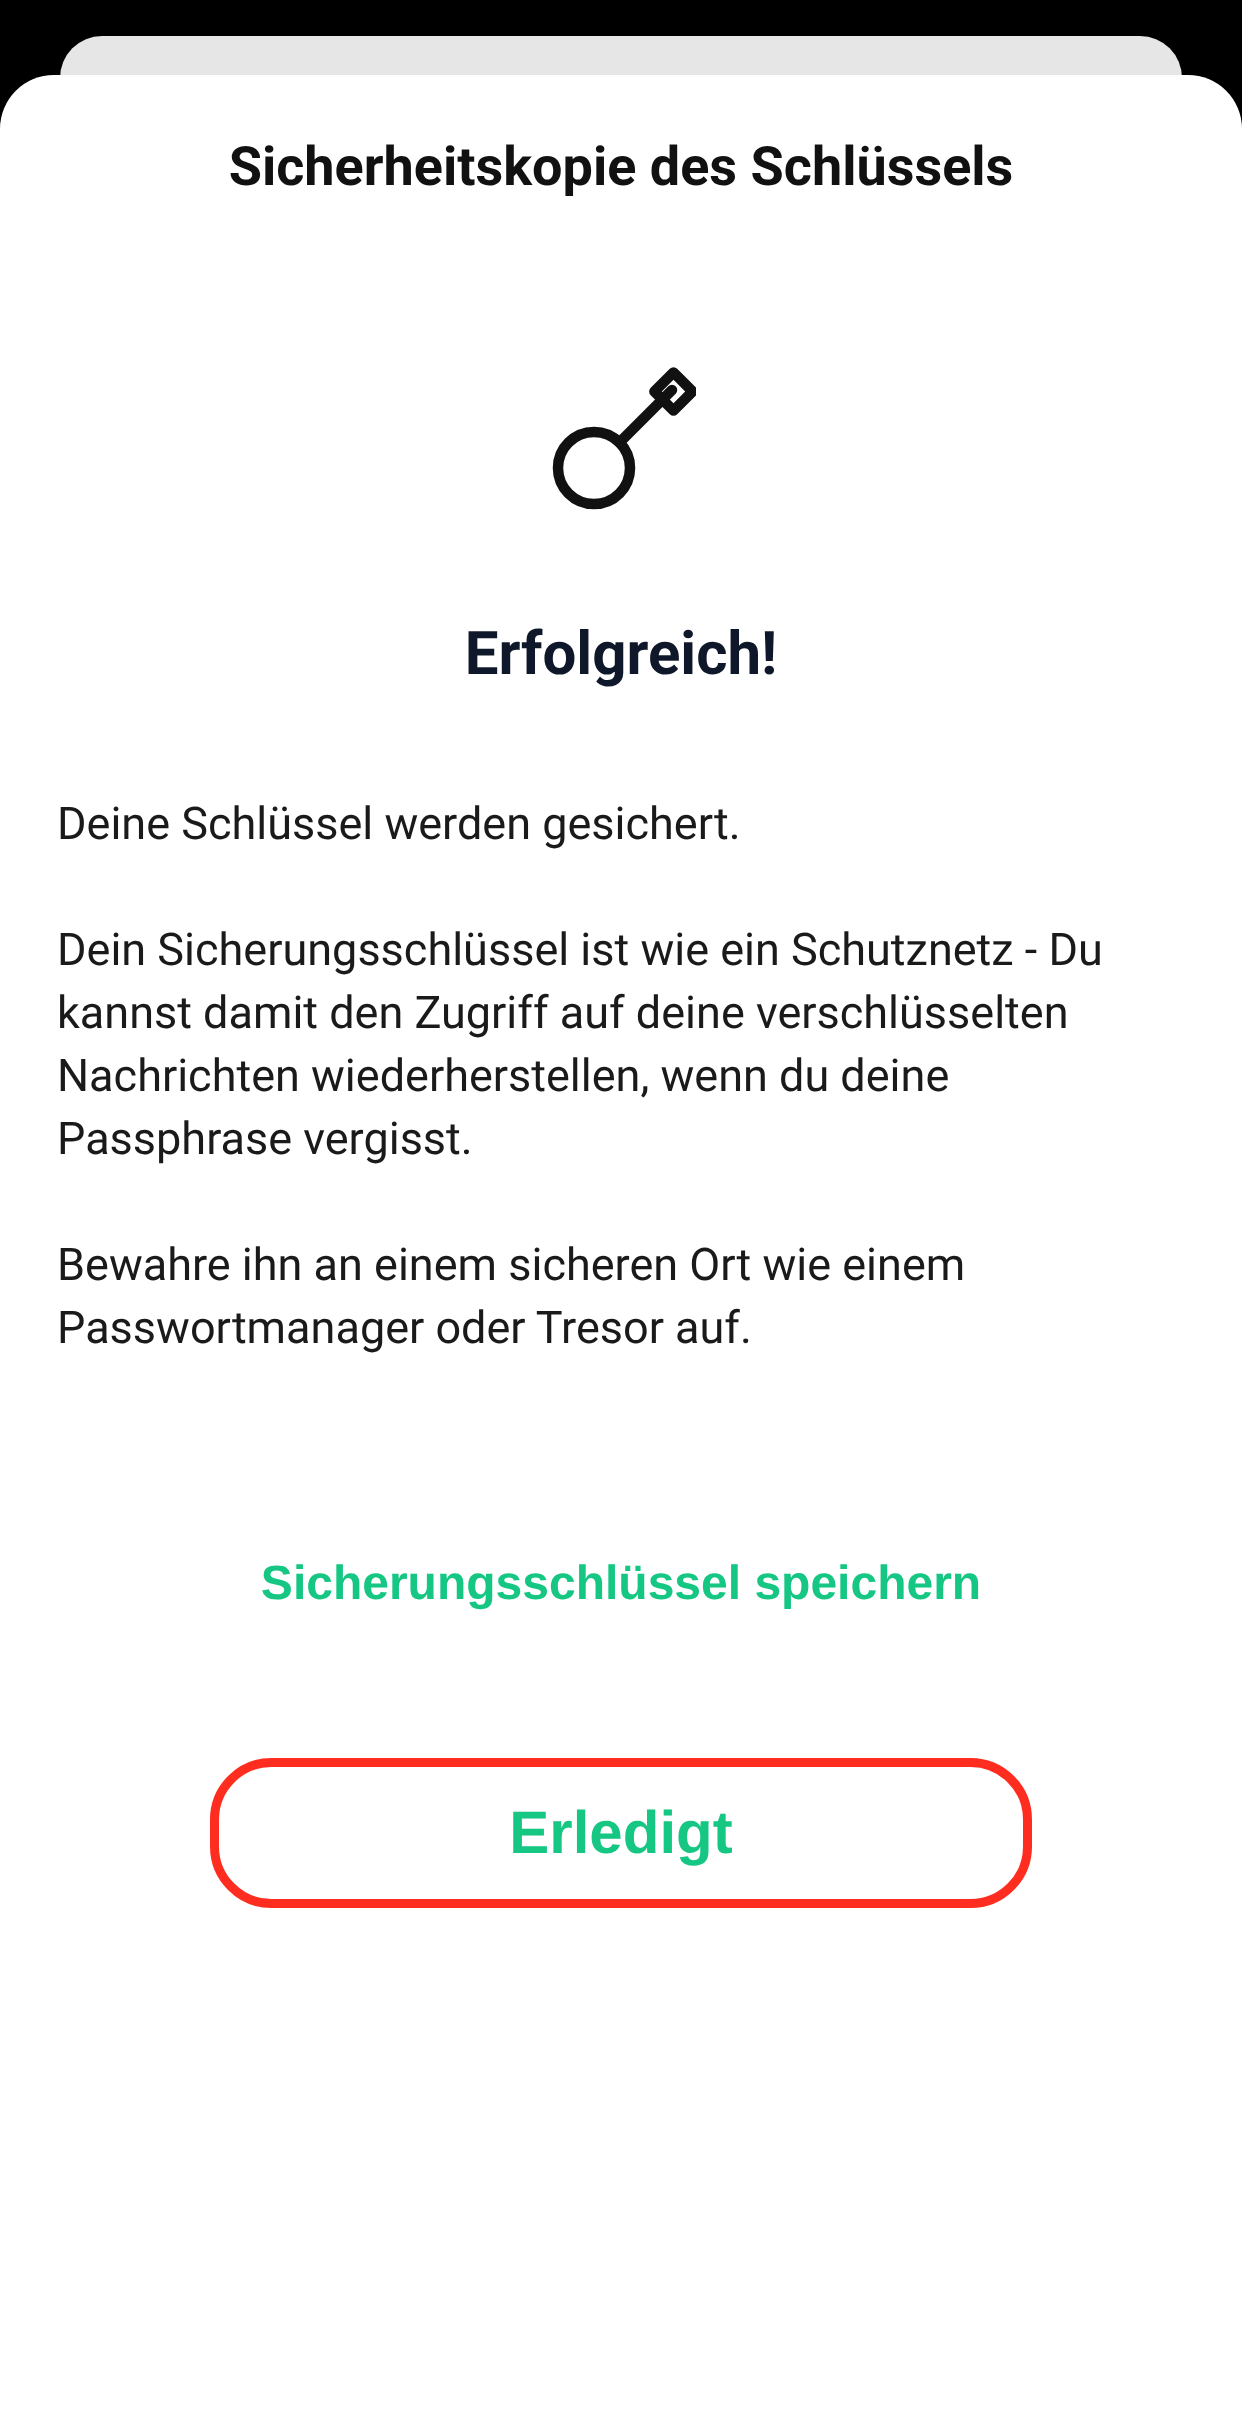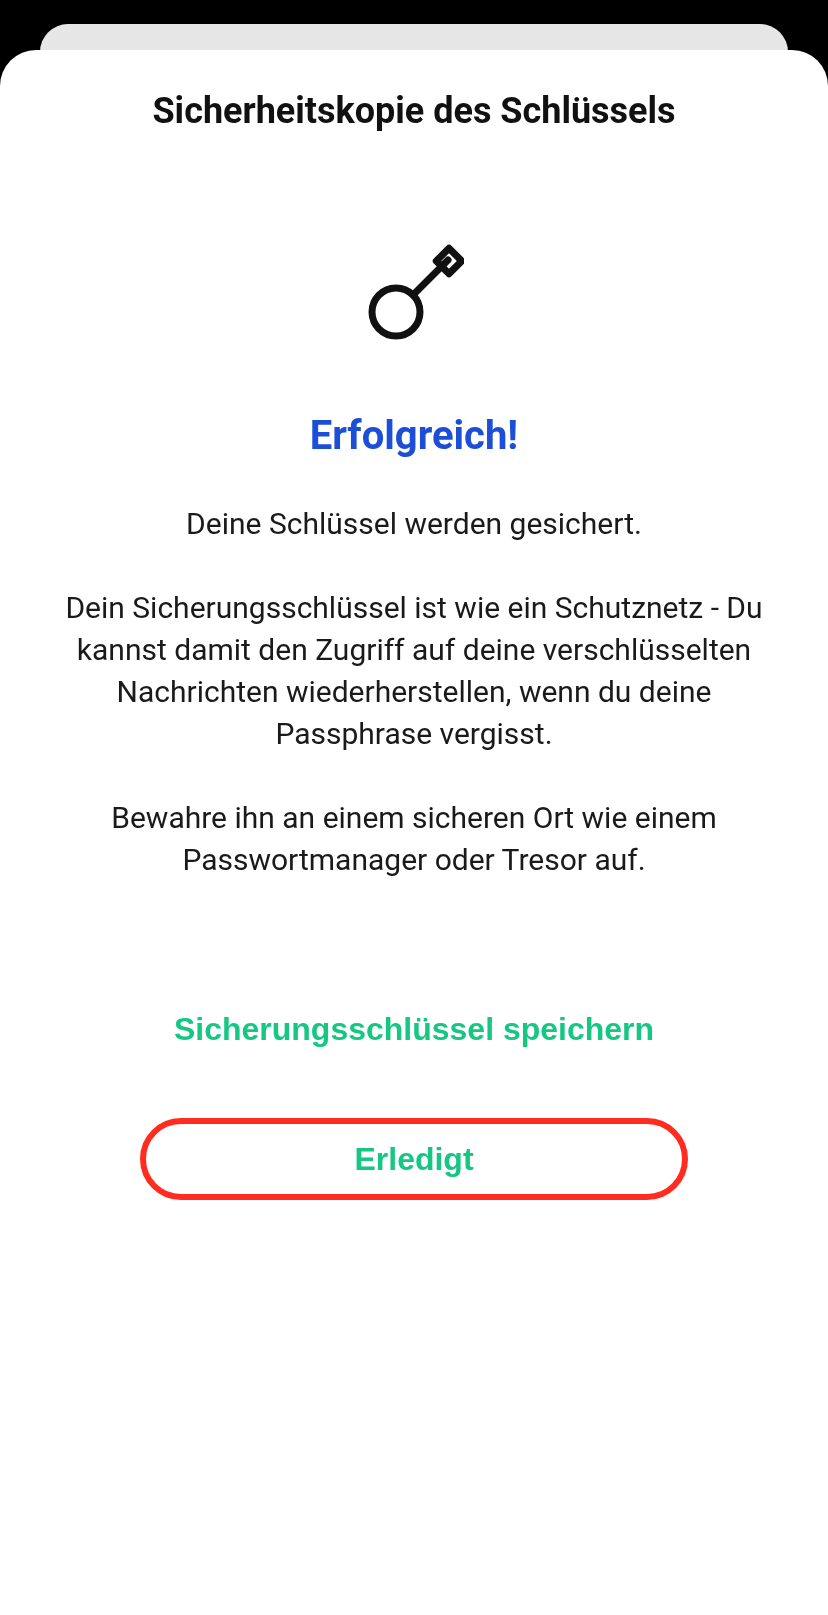--- a/index.html
+++ b/index.html
@@ -45,51 +45,50 @@
     }
     .icon-wrap {
       margin-top: 110px;
       display: flex;
       justify-content: center;
     }
     .success-heading {
       margin-top: 70px;
       font-size: 40px;
       font-weight: 700;
-      color: #1d4ed8;
+      color: #0f172a;
       text-align: center;
     }
     .body-text {
-      margin-top: 44px;
+      margin-top: 70px;
       font-size: 30px;
       line-height: 1.4;
       color: #1a1a1a;
-      text-align: center;
       white-space: pre-line;
       padding: 0 2px;
     }
     .save-link {
       margin-top: 130px;
       font-size: 32px;
       font-weight: 600;
       color: #16c784;
       background: none;
       border: none;
       cursor: pointer;
       text-align: right;
     }
     .done-button {
-      margin-top: 70px;
+      margin-top: 98px;
       width: 548px;
-      height: 82px;
+      height: 100px;
       border-radius: 41px;
       border: 6px solid #ff2d1f;
       background: #fff;
       color: #16c784;
-      font-size: 32px;
+      font-size: 40px;
       font-weight: 600;
       cursor: pointer;
       display: flex;
       align-items: center;
       justify-content: center;
     }
   </style>
 </head>
 <body>
 

